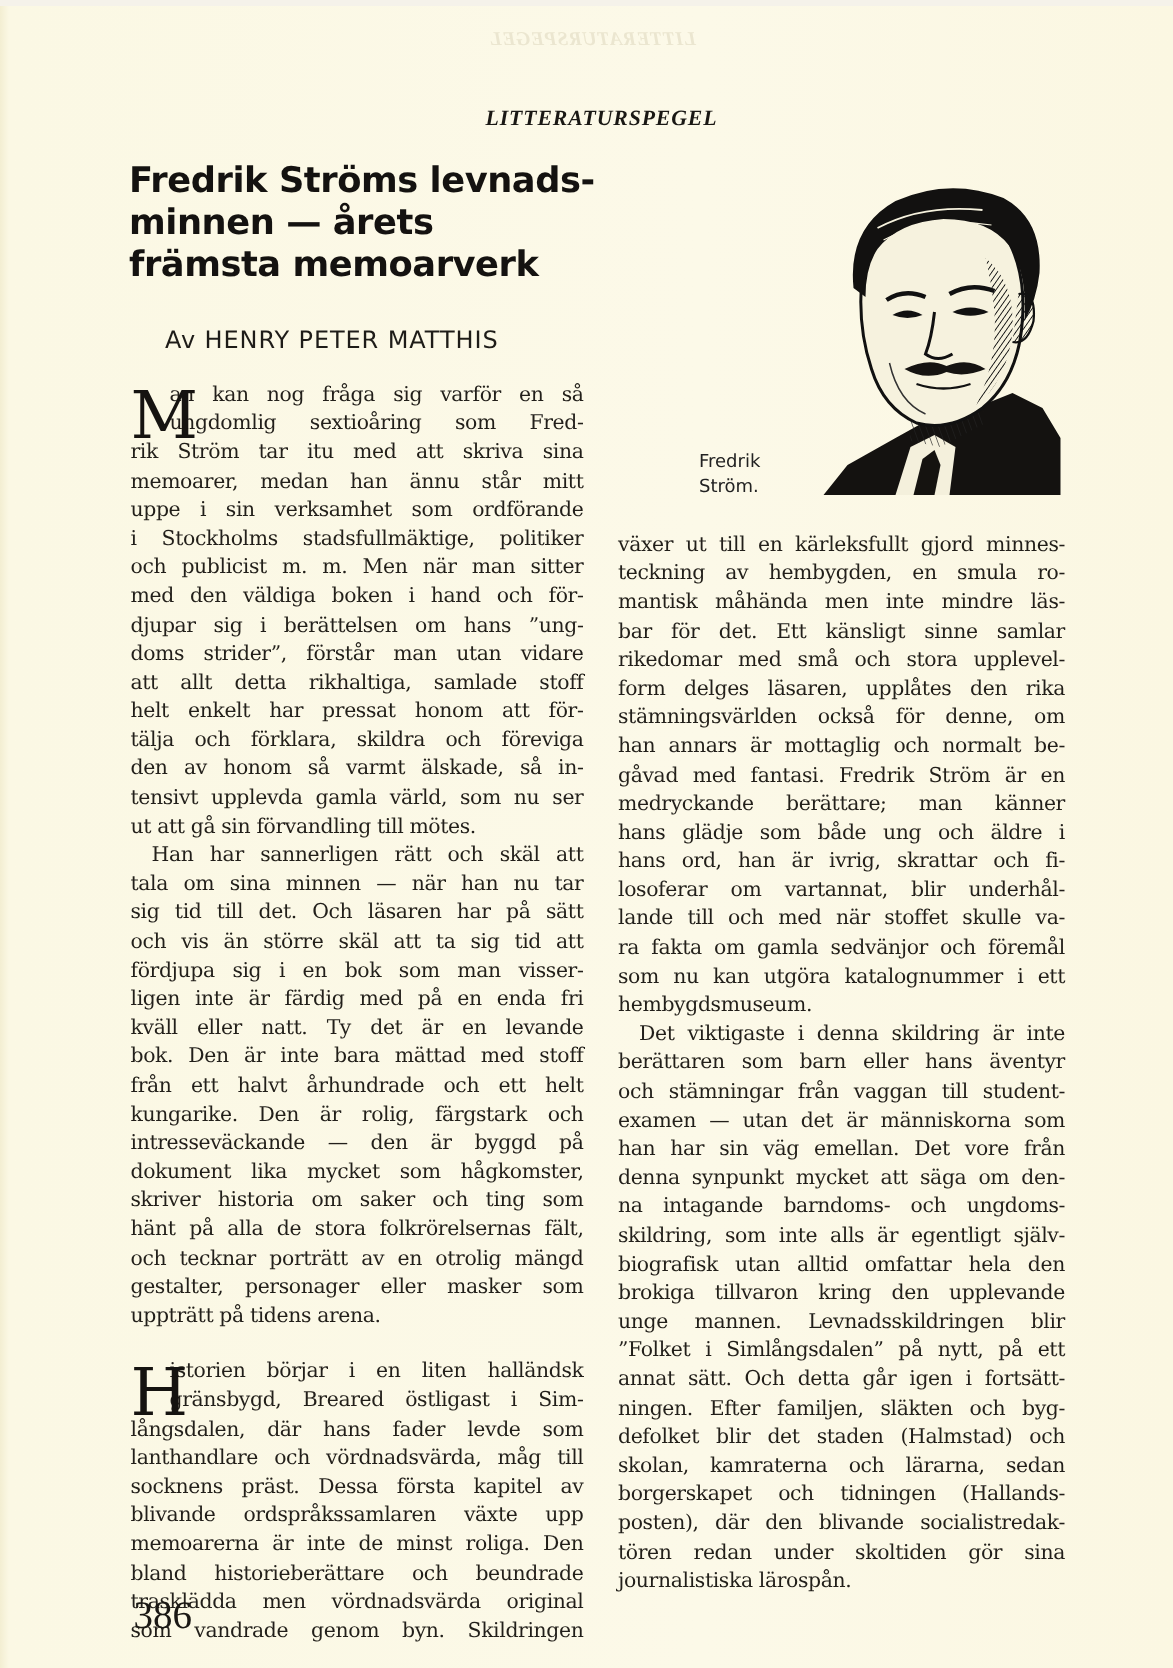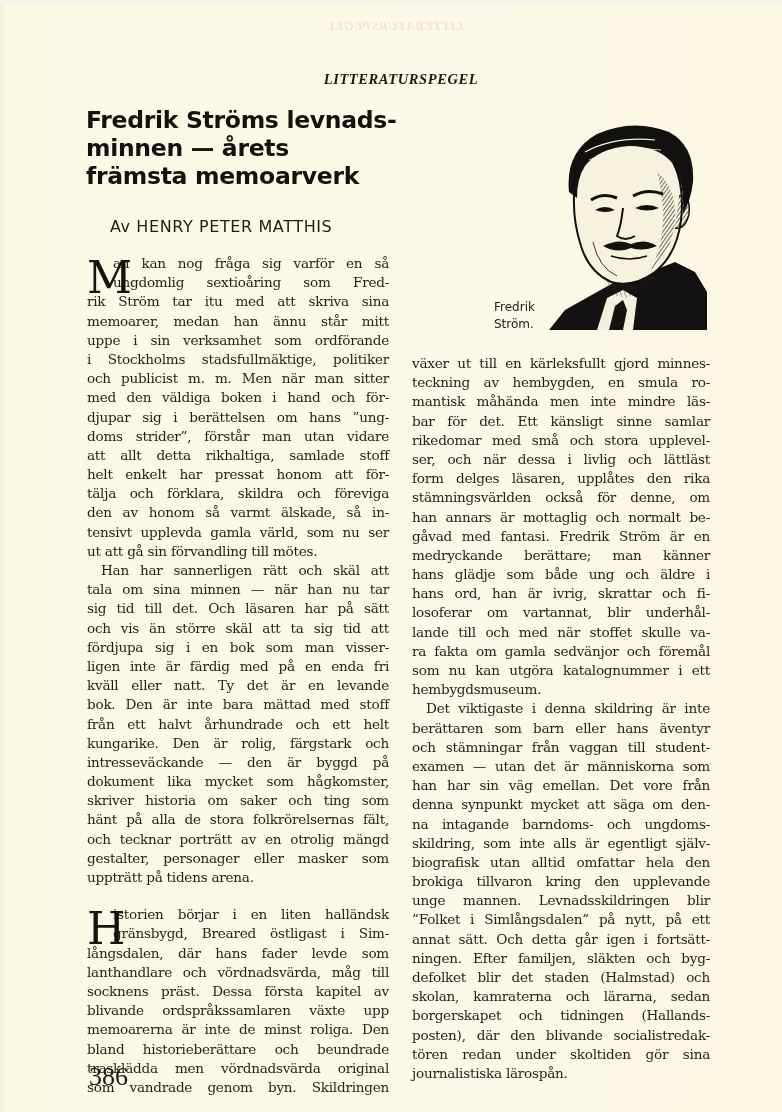--- a/index.html
+++ b/index.html
@@ -36,21 +36,21 @@
   .byline {
     position: absolute; top: 213px; left: 86px;
     font-family: "DejaVu Sans", sans-serif; font-size: 16px; letter-spacing: 0.6px;
     color: #1e1c18;
     margin-left: 24px;
   }
   .portrait {
     position: absolute; top: 118px; left: 545px; width: 164px; height: 212px;
   }
   .caption {
-    position: absolute; left: 494px; top: 295px;
+    position: absolute; left: 466px; top: 295px;
     font-family: "DejaVu Sans", sans-serif; font-size: 12px; line-height: 17px;
     color: #222;
   }
   .caption span { display: block; }
   .col {
     position: absolute; font-size: 13.6px; line-height: 19.2px; color: #221f1a;
     font-family: "DejaVu Serif", serif;
   }
   .col-left { left: 87px; top: 250px; width: 302px; }
   .col-right { left: 412px; top: 350px; width: 298px; }
@@ -191,21 +191,20 @@
     </div>
   </div>
 
   <div class="col col-right">
     <div>
       <span class="line">växer ut till en kärleksfullt gjord minnes-</span>
       <span class="line">teckning av hembygden, en smula ro-</span>
       <span class="line">mantisk måhända men inte mindre läs-</span>
       <span class="line">bar för det. Ett känsligt sinne samlar</span>
       <span class="line">rikedomar med små och stora upplevel-</span>
-      <span class="line">ser, och när dessa i livlig och lättläst</span>
       <span class="line">form delges läsaren, upplåtes den rika</span>
       <span class="line">stämningsvärlden också för denne, om</span>
       <span class="line">han annars är mottaglig och normalt be-</span>
       <span class="line">gåvad med fantasi. Fredrik Ström är en</span>
       <span class="line">medryckande berättare; man känner</span>
       <span class="line">hans glädje som både ung och äldre i</span>
       <span class="line">hans ord, han är ivrig, skrattar och fi-</span>
       <span class="line">losoferar om vartannat, blir underhål-</span>
       <span class="line">lande till och med när stoffet skulle va-</span>
       <span class="line">ra fakta om gamla sedvänjor och föremål</span>

